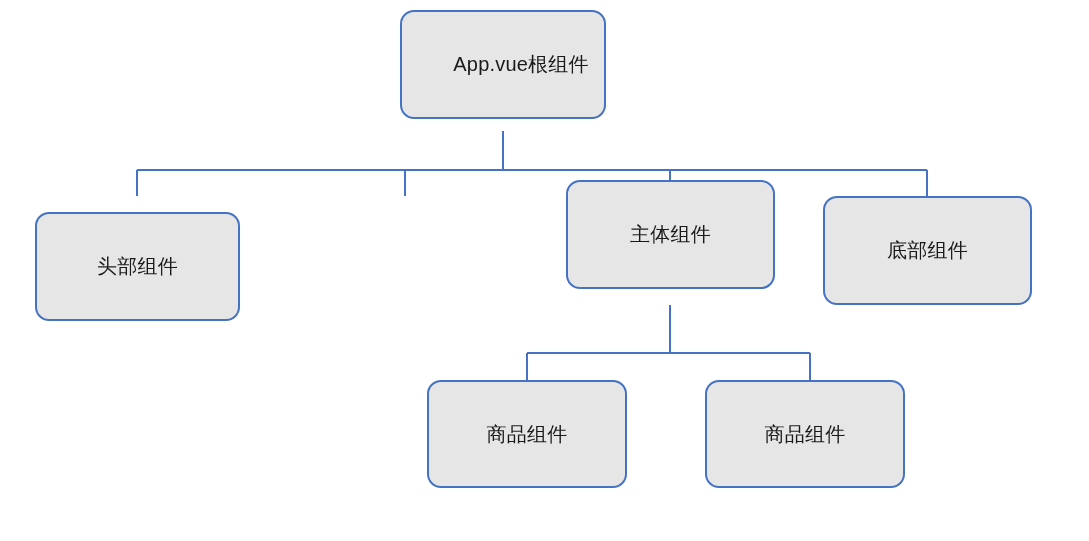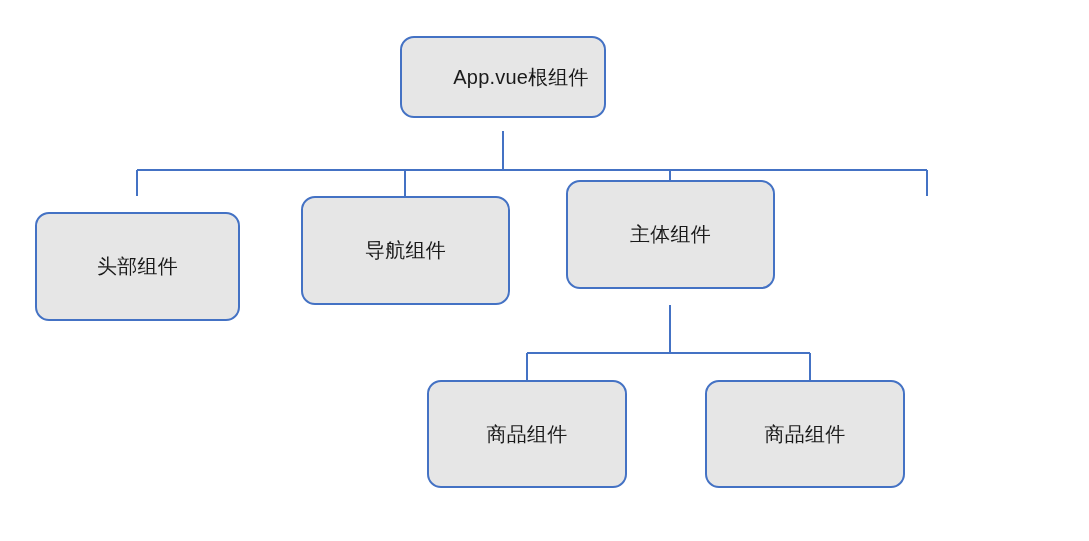--- a/index.html
+++ b/index.html
@@ -61,36 +61,36 @@
       <line x1="927" y1="170" x2="927" y2="196"></line>
     </g>
     <g id="edge-group-level2" stroke="#4472c4" stroke-width="2.5" fill="none" shape-rendering="crispEdges">
       <line x1="670" y1="305" x2="670" y2="353"></line>
       <line x1="527" y1="353" x2="810" y2="353"></line>
       <line x1="527" y1="353" x2="527" y2="380"></line>
       <line x1="810" y1="353" x2="810" y2="380"></line>
     </g>
   </svg>
 
-  <div class="node" style="left:400px; top:36px; width:206px; height:82px;padding-left:36px;">
+  <div class="node" style="left:400px; top:10px; width:206px; height:109px;padding-left:36px;">
     <span class="node-label">App.vue根组件</span>
   </div>
 
   <div class="node" style="left:35px; top:212px; width:205px; height:109px;">
     <span class="node-label">头部组件</span>
   </div>
 
-  <div class="node" style="left:301px; top:196px; width:209px; height:109px;">
-    <span class="node-label">导航组件</span>
-  </div>
 
   <div class="node" style="left:566px; top:180px; width:209px; height:109px;">
     <span class="node-label">主体组件</span>
   </div>
 
+  <div class="node" style="left:823px; top:196px; width:209px; height:109px;">
+    <span class="node-label">底部组件</span>
+  </div>
 
   <div class="node" style="left:427px; top:380px; width:200px; height:108px;">
     <span class="node-label">商品组件</span>
   </div>
 
   <div class="node" style="left:705px; top:380px; width:200px; height:108px;">
     <span class="node-label">商品组件</span>
   </div>
 
 </div>

